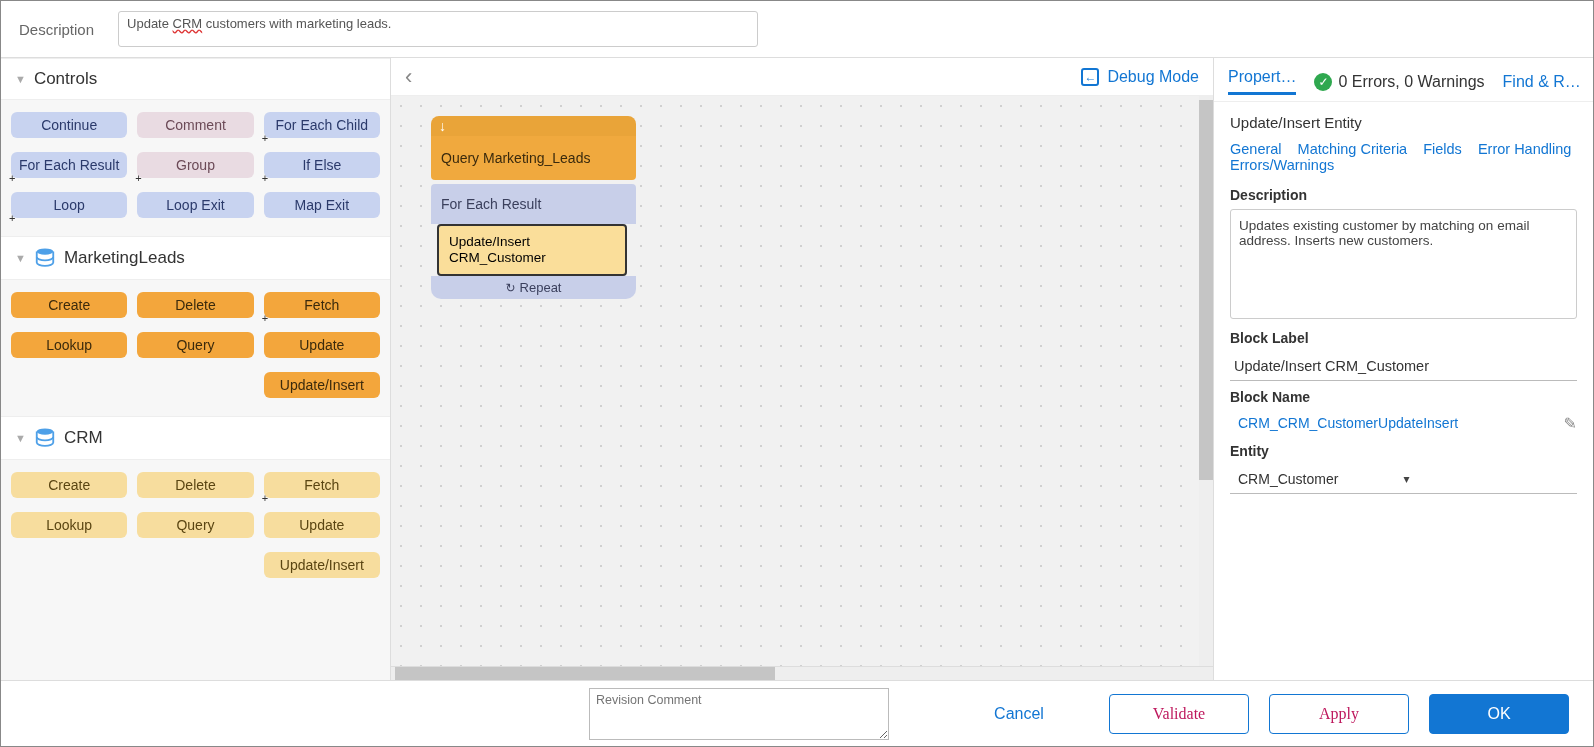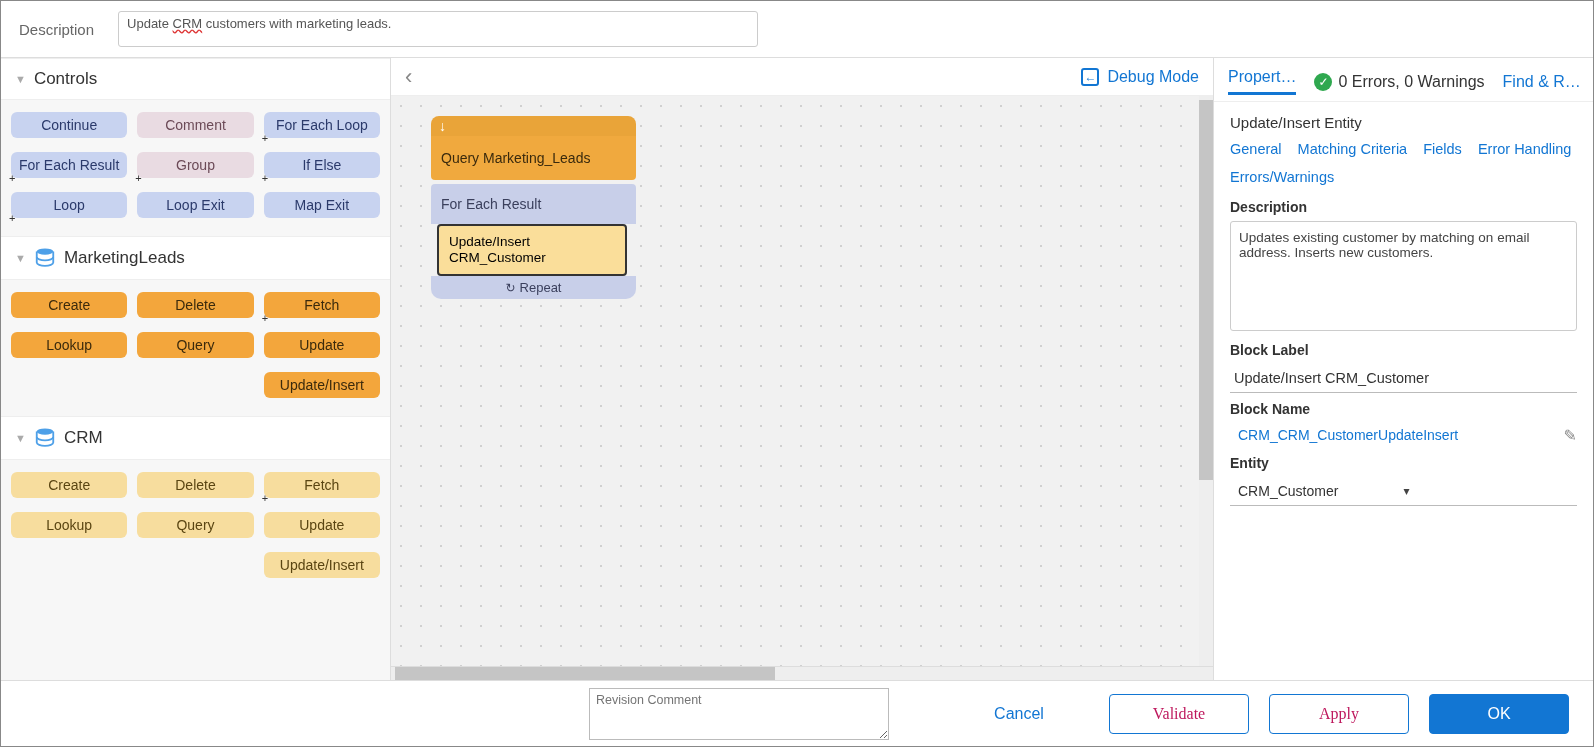--- a/index.html
+++ b/index.html
@@ -58,21 +58,21 @@
 
 
 .props { width: 380px; border-left:1px solid #ddd; display:flex; flex-direction:column; }
 .props-tabs { display:flex; align-items:center; gap:18px; padding: 10px 14px 6px; font-size:16px; color:#1276d3; border-bottom:1px solid #eee; white-space:nowrap;}
 .props-tabs .tab { cursor:pointer; }
 .props-tabs .tab.active { color:#1276d3; border-bottom:3px solid #1276d3; padding-bottom:6px;}
 .props-tabs .err { display:flex; align-items:center; gap:6px; color:#333; }
 .props-tabs .err .check { width:18px;height:18px;border-radius:50%;background:#2fa84f;color:#fff;display:flex;align-items:center;justify-content:center;font-size:12px;}
 .props-body { padding: 12px 16px; overflow:auto; flex:1; font-size:14px; color:#333;}
 .props-body h3 { font-size:15px; font-weight:400; margin-bottom:10px;}
-.sub-tabs { display:flex; flex-wrap:wrap; gap:12px 16px; margin-bottom:14px; }
+.sub-tabs { display:flex; flex-wrap:wrap; gap:0 16px; margin-bottom:14px; }
 .sub-tabs span { color:#1276d3; cursor:pointer; font-size:14.5px;}
 .field-label { font-weight:600; font-size:14px; margin: 8px 0 6px; }
 .textarea { width:100%; height:110px; border:1px solid #ccc; border-radius:3px; padding:8px; font-size:13.5px; color:#444; resize:none;}
 .text-input { width:100%; border:none; border-bottom:1px solid #bbb; padding:6px 4px; font-size:14.5px; color:#333;}
 .block-name-row { display:flex; align-items:center; gap:10px; margin-top:4px;}
 .block-name-row .link { color:#1276d3; flex:1; padding:4px 8px;}
 .edit-icon { color:#888; font-size:16px; cursor:pointer;}
 .entity-select { display:flex; align-items:center; border-bottom:1px solid #bbb; padding:6px 8px; margin-top:4px;}
 .entity-select span { flex:1; }
 .entity-select .chev { color:#444; font-size:12px;}
@@ -99,21 +99,21 @@
 
   <div class="palette" id="palette">
       <div class="pal-section">
         <div class="pal-header">
           <span class="tri">▼</span>
           <span>Controls</span>
         </div>
         <div class="pal-body">
           <div class="block-tile ctl-blue">Continue</div>
           <div class="block-tile ctl-pink">Comment</div>
-          <div class="block-tile ctl-blue has-plus">For Each Loop</div>
+          <div class="block-tile ctl-blue has-plus">For Each Child</div>
           <div class="block-tile ctl-blue has-plus">For Each Result</div>
           <div class="block-tile ctl-pink has-plus">Group</div>
           <div class="block-tile ctl-blue has-plus">If Else</div>
           <div class="block-tile ctl-blue has-plus">Loop</div>
           <div class="block-tile ctl-blue">Loop Exit</div>
           <div class="block-tile ctl-blue">Map Exit</div>
         </div>
       </div>
       <div class="pal-section">
         <div class="pal-header">

